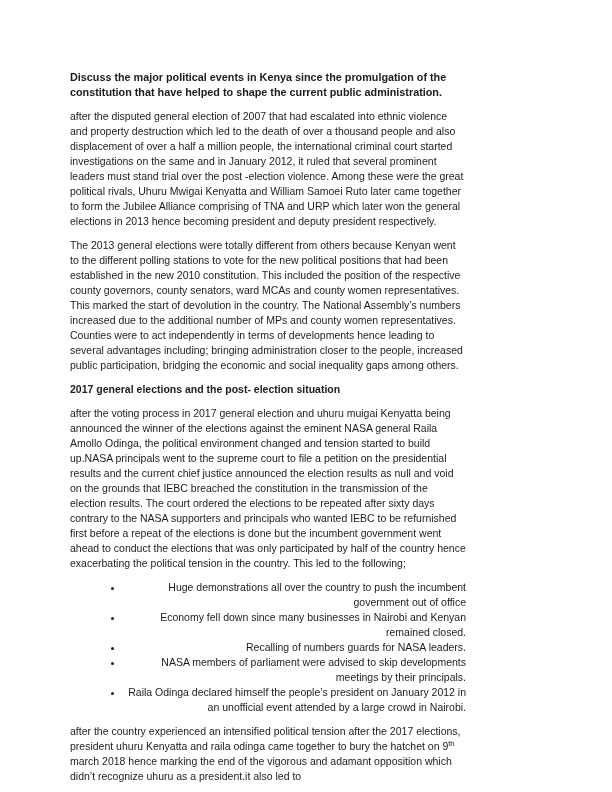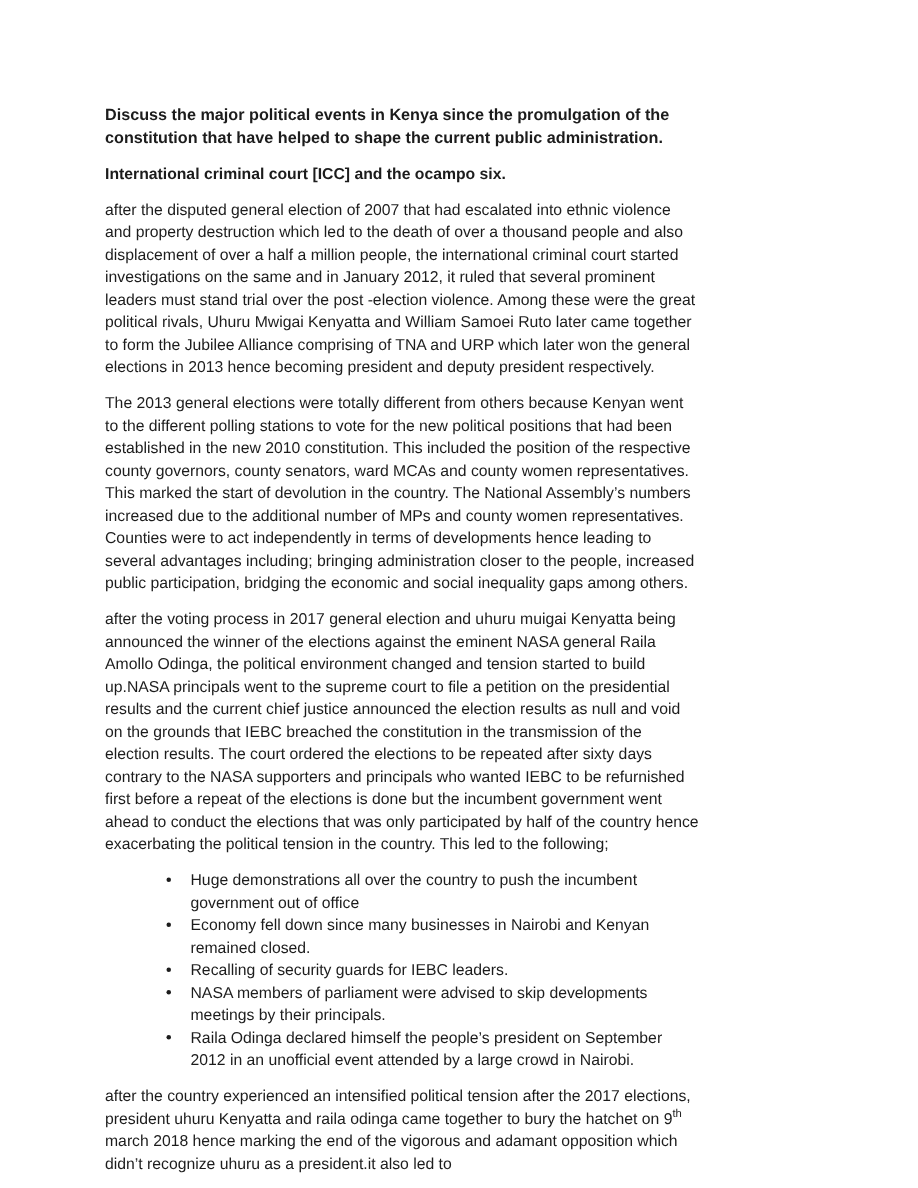--- a/index.html
+++ b/index.html
@@ -30,53 +30,54 @@
     margin: 3px 0 9px 0;
   }
   .body-para {
     margin: 0 0 9px 0;
     text-align: left;
   }
   ul.bullets {
     margin: 0 0 9px 0;
     padding: 0 0 0 54px;
     list-style: disc outside;
+    text-align: right;
   }
   ul.bullets li {
     margin: 0;
     padding-left: 3px;
   }
   sup {
     font-size: 7.5px;
     line-height: 0;
     vertical-align: super;
     text-align: right;
   }
 </style>
 </head>
 <body>
 
 <div class="page">
 
   <p class="doc-title">Discuss the major political events in Kenya since the promulgation of the constitution that have helped to shape the current public administration.</p>
 
-  <p class="heading">International criminal court [ICC] and the ocampo six.</p>
 
   <p class="body-para">after the disputed general election of 2007 that had escalated into ethnic violence and property destruction which led to the death of over a thousand people and also displacement of over a half a million people, the international criminal court started investigations on the same and in January 2012, it ruled that several prominent leaders must stand trial over the post -election violence. Among these were the great political rivals, Uhuru Mwigai Kenyatta and William Samoei Ruto later came together to form the Jubilee Alliance comprising of TNA and URP which later won the general elections in 2013 hence becoming president and deputy president respectively.</p>
 
 
   <p class="body-para">The 2013 general elections were totally different from others because Kenyan went to the different polling stations to vote for the new political positions that had been established in the new 2010 constitution. This included the position of the respective county governors, county senators, ward MCAs and county women representatives. This marked the start of devolution in the country. The National Assembly’s numbers increased due to the additional number of MPs and county women representatives. Counties were to act independently in terms of developments hence leading to several advantages including; bringing administration closer to the people, increased public participation, bridging the economic and social inequality gaps among others.</p>
 
+  <p class="heading">2017 general elections and the post- election situation</p>
 
   <p class="body-para">after the voting process in 2017 general election and uhuru muigai Kenyatta being announced the winner of the elections against the eminent NASA general Raila Amollo Odinga, the political environment changed and tension started to build up.NASA principals went to the supreme court to file a petition on the presidential results and the current chief justice announced the election results as null and void on the grounds that IEBC breached the constitution in the transmission of the election results. The court ordered the elections to be repeated after sixty days contrary to the NASA supporters and principals who wanted IEBC to be refurnished first before a repeat of the elections is done but the incumbent government went ahead to conduct the elections that was only participated by half of the country hence exacerbating the political tension in the country. This led to the following;</p>
 
   <ul class="bullets">
     <li>Huge demonstrations all over the country to push the incumbent government out of office</li>
     <li>Economy fell down since many businesses in Nairobi and Kenyan remained closed.</li>
-    <li>Recalling of security guards for IEBC leaders.</li>
+    <li>Recalling of numbers guards for NASA leaders.</li>
     <li>NASA members of parliament were advised to skip developments meetings by their principals.</li>
-    <li>Raila Odinga declared himself the people’s president on September 2012 in an unofficial event attended by a large crowd in Nairobi.</li>
+    <li>Raila Odinga declared himself the people’s president on January 2012 in an unofficial event attended by a large crowd in Nairobi.</li>
   </ul>
 
 
   <p class="body-para"><span>after the country experienced an intensified political tension after the 2017 elections, president uhuru Kenyatta and raila odinga came together to bury the hatchet on 9</span><sup>th</sup><span> march 2018 hence marking the end of the vigorous and adamant opposition which didn’t recognize uhuru as a president.it also led to</span></p>
 
 </div>
 
 </body></html>

